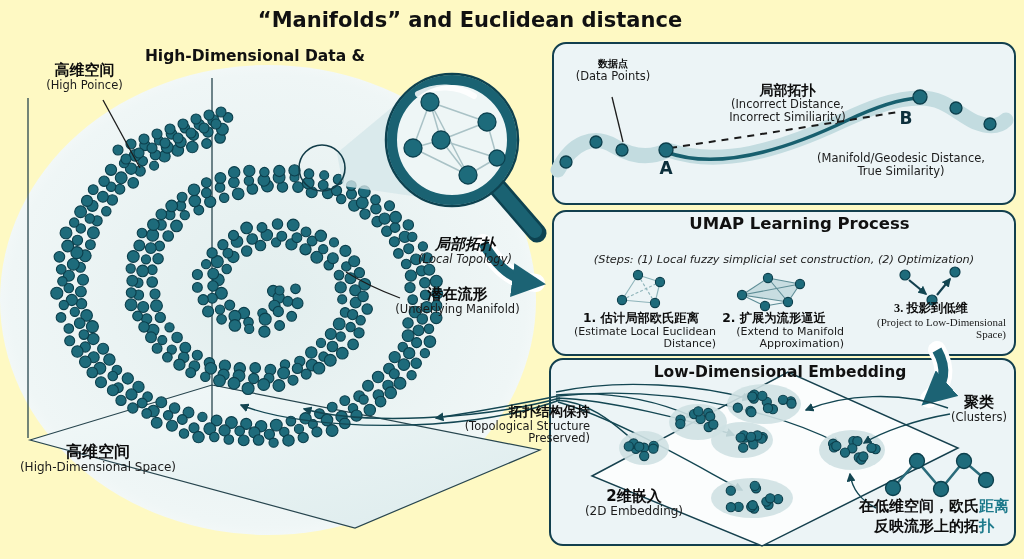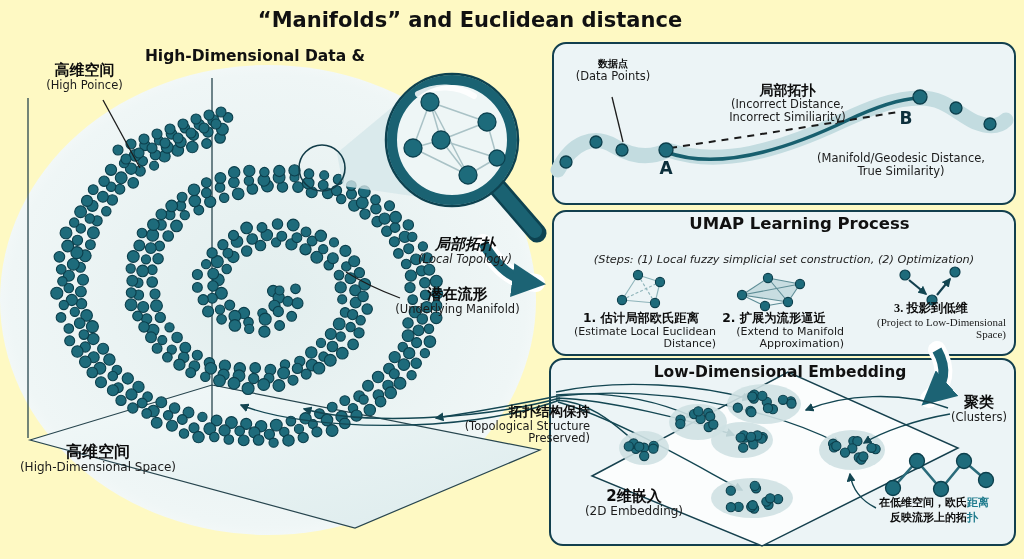--- a/index.html
+++ b/index.html
@@ -10,21 +10,21 @@
   .lbl{position:absolute;text-align:center;color:#0c0c0c;z-index:5;}
   .zh{font-weight:700;font-size:15px;line-height:1.15;}
   .en{font-size:11.5px;line-height:1.12;color:#1b1b1b;}
   .pagetitle{font-size:21px;font-weight:700;color:#111;}
   .ptitle{font-size:15.5px;font-weight:700;color:#111;}
   .ab{font-size:17px;font-weight:700;color:#0c2f3c;}
   .subzh{font-size:12.2px;font-weight:700;white-space:nowrap;}
   .suben{font-size:11.3px;white-space:nowrap;color:#222;font-style:italic;}
   .stepzh{font-weight:700;font-size:12.3px;line-height:1.2;}
   .stepen{font-size:11px;line-height:1.15;color:#1b1b1b;text-align:right;}
-  .note{font-size:11px;font-weight:700;line-height:1.35;color:#0d0d0d;}
+  .note{font-size:15px;font-weight:700;line-height:1.35;color:#0d0d0d;}
   .tealtxt{color:#1d7a8c;}
 </style>
 </head>
 <body>
 
 <div id="stage">
 
   <div class="panel" style="left:552px;top:42px;width:464px;height:163px;"></div>
   <div class="panel" style="left:552px;top:210px;width:464px;height:146px;"></div>
   <div class="panel" style="left:549px;top:358px;width:467px;height:188px;"></div>

